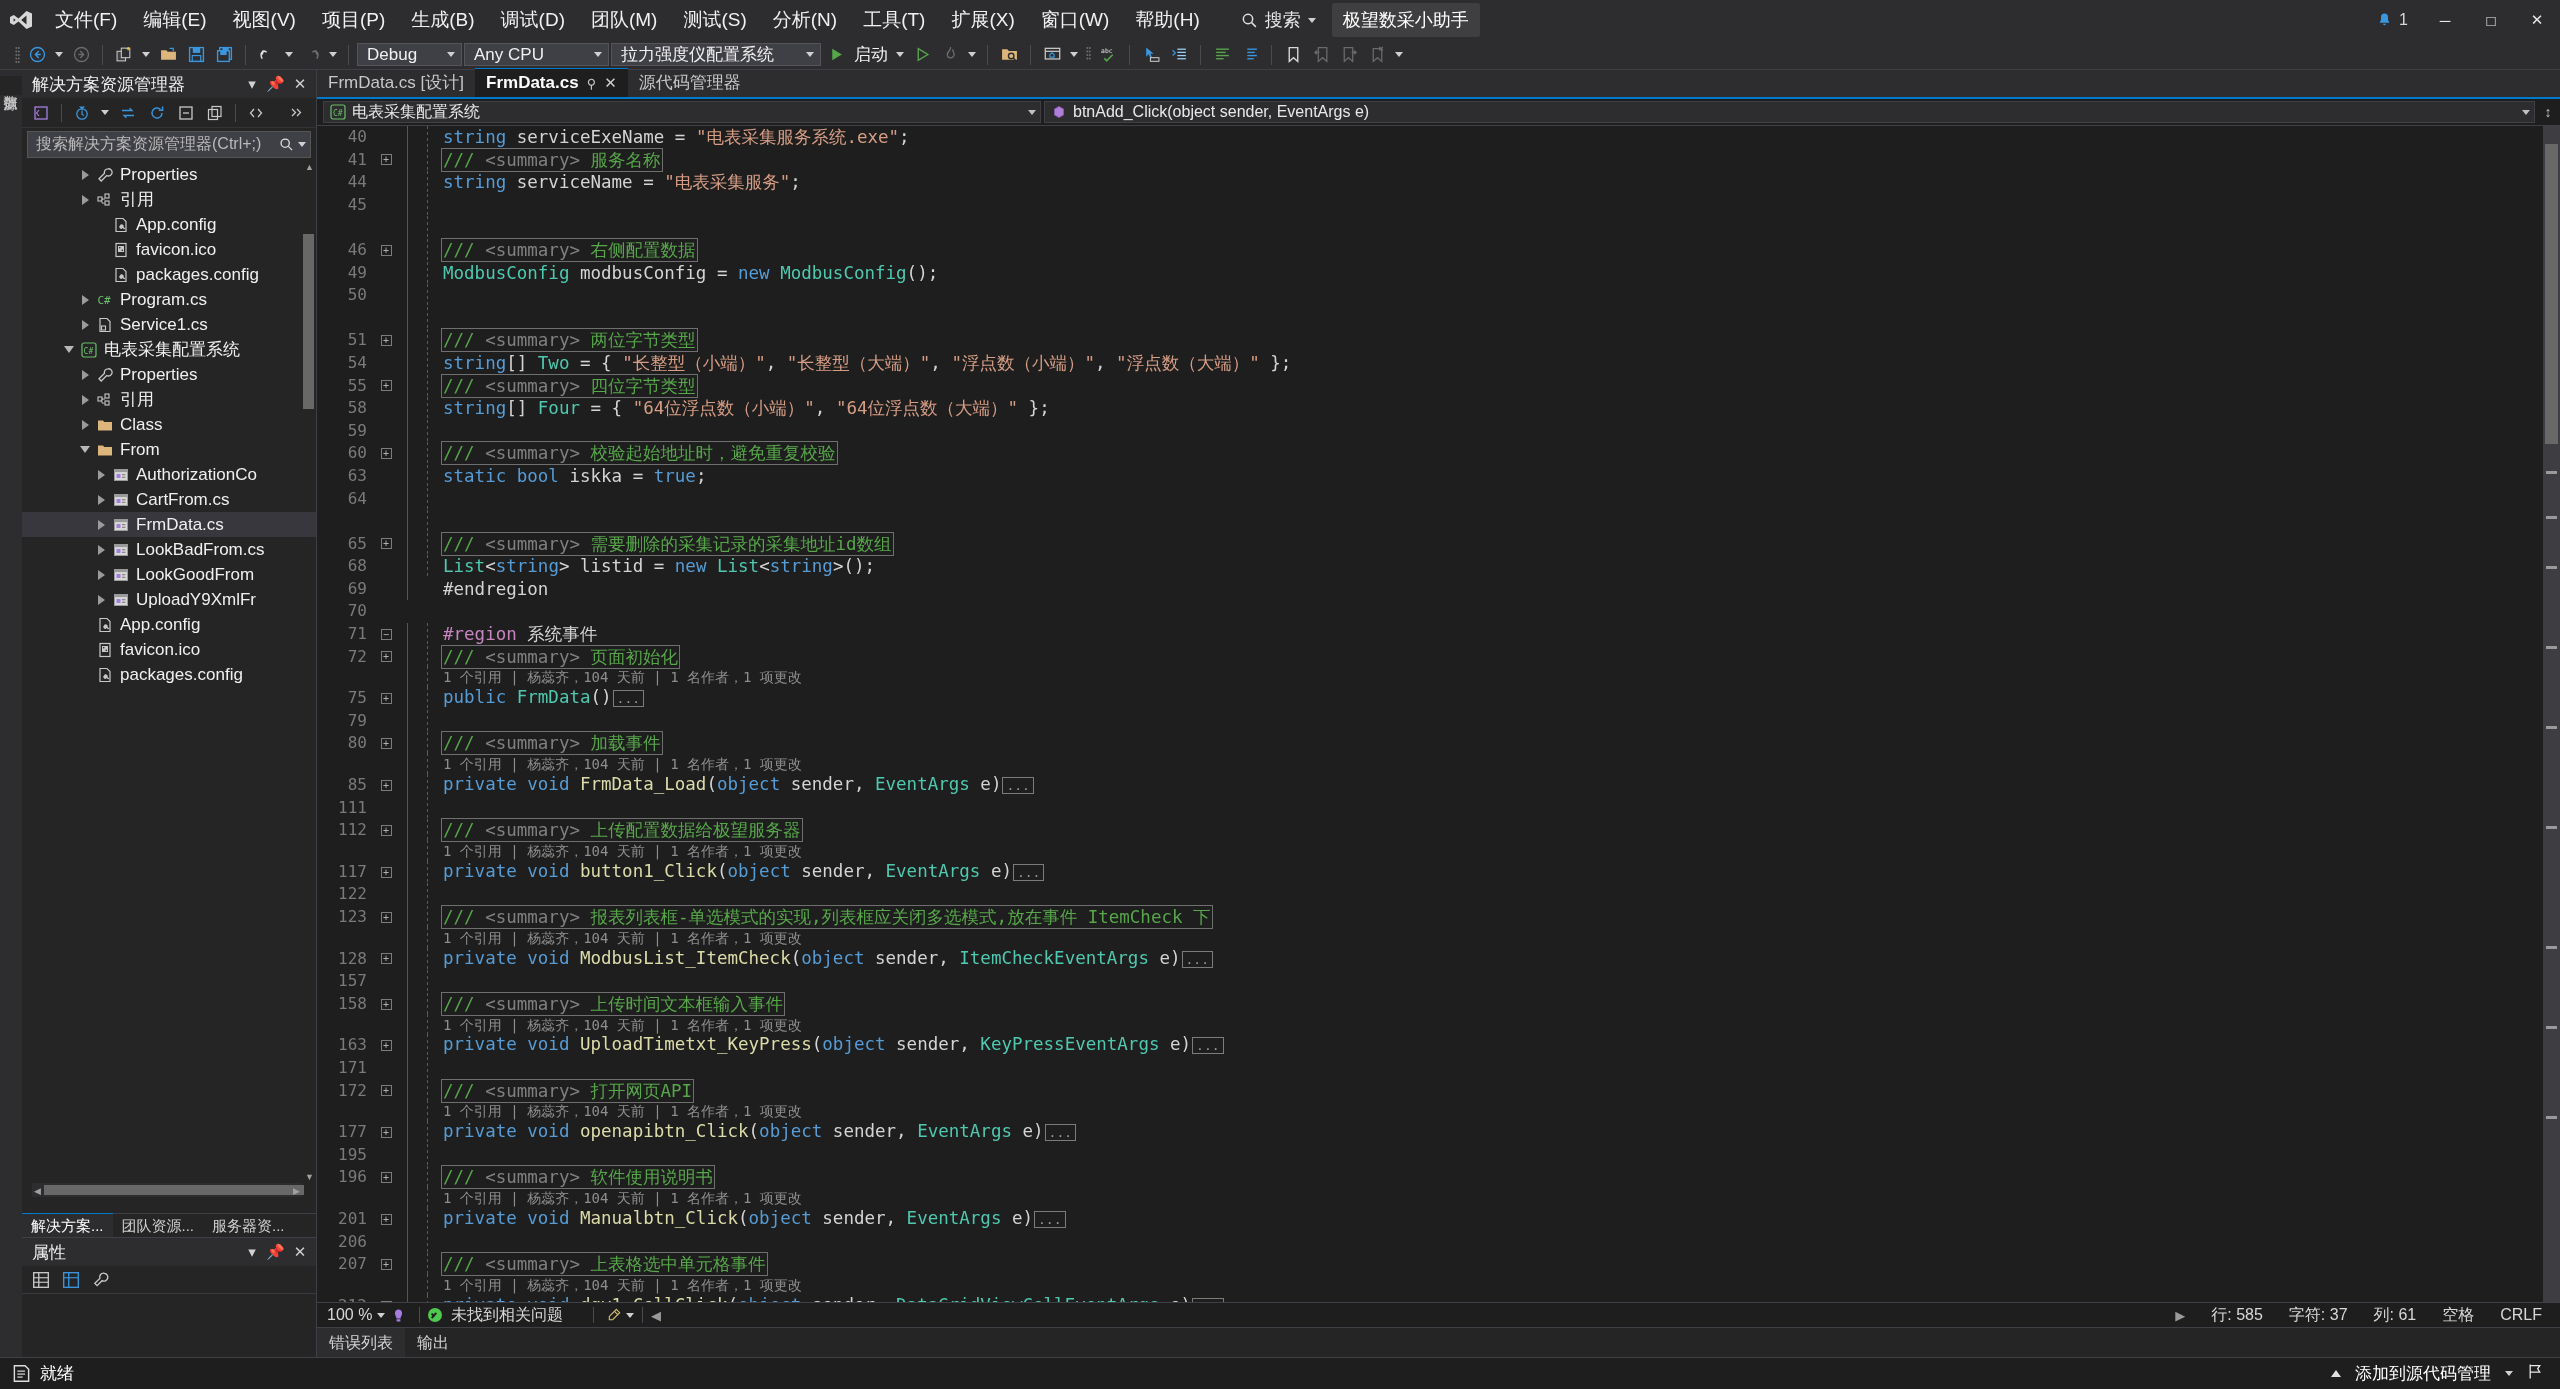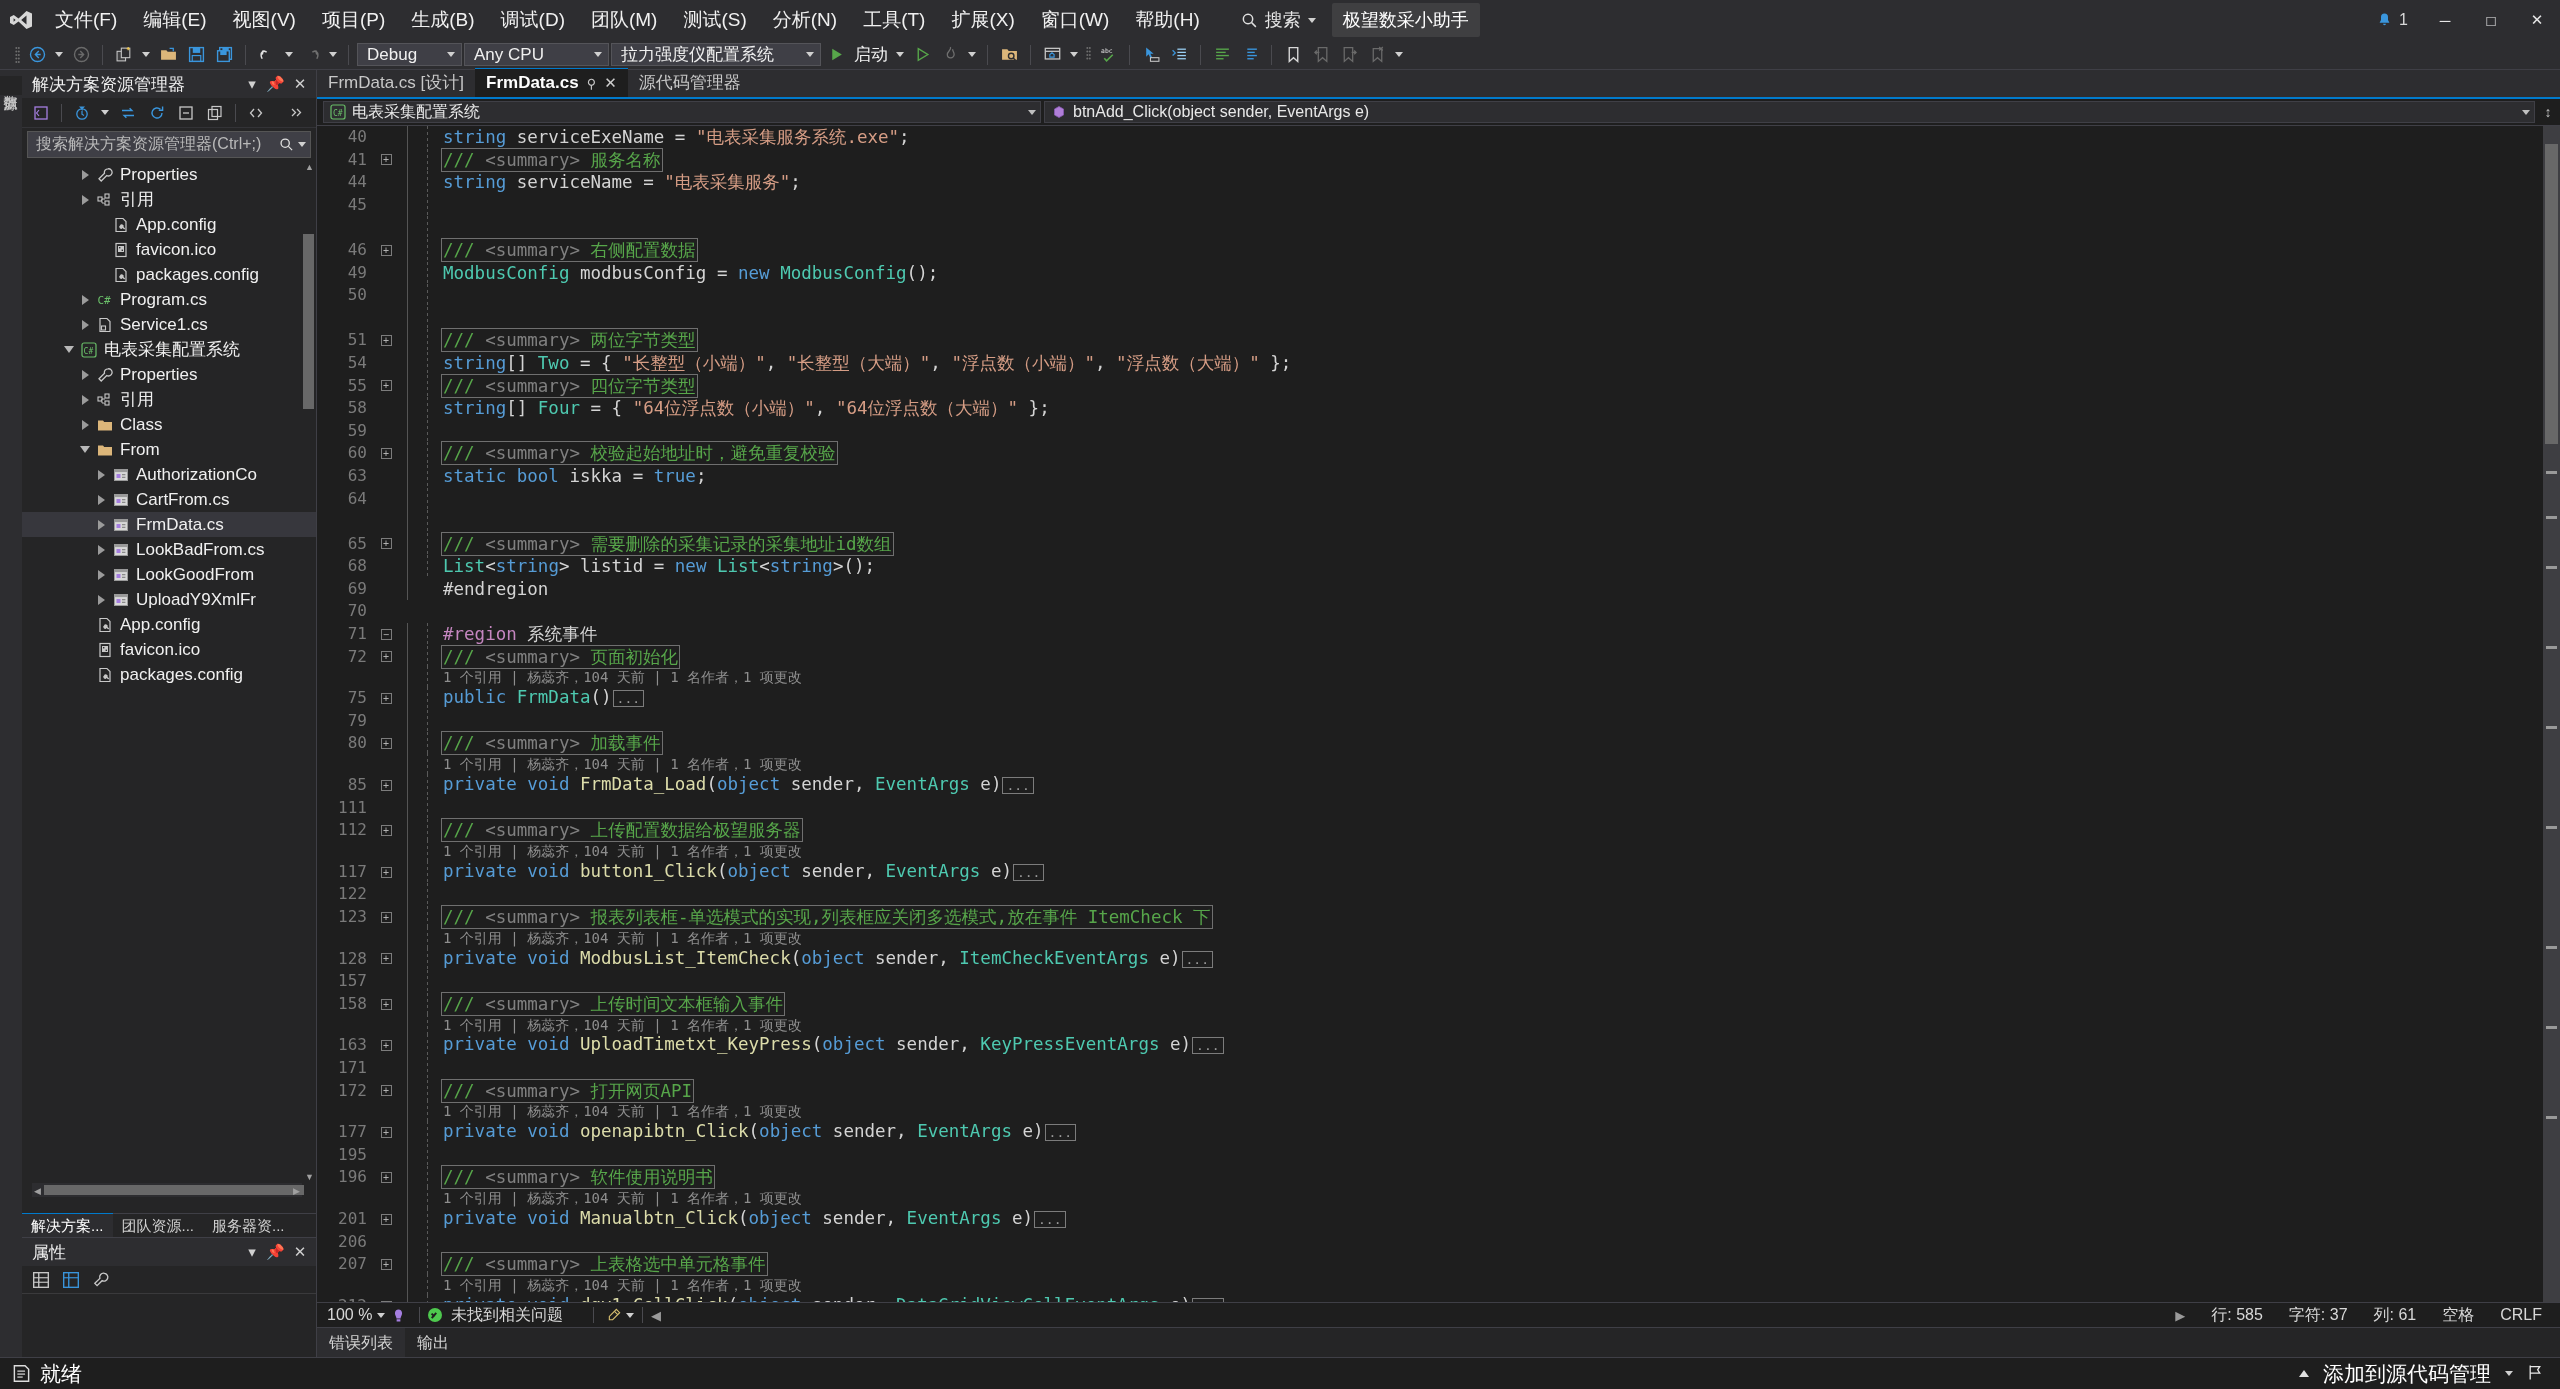--- a/index.html
+++ b/index.html
@@ -187,21 +187,21 @@
   .ok-dot:before{content:"";position:absolute;left:5px;top:4px;width:2px;height:7px;background:#1e1e1e;transform:rotate(40deg);}
 
   
   .botdock { height:30px; flex:0 0 30px; background:#252526; display:flex; align-items:center; border-top:1px solid #3f3f46; }
   .botdock .bt { font-size:16px; color:#d4d4d4; padding:0 12px; line-height:30px; }
   .botdock .bt.sel { background:#2d2d30; }
 
   
   .statusbar {
     height:32px; flex:0 0 32px; background:#1e1e1e; display:flex; align-items:center;
-    font-size:21px; color:#ffffff; border-top:1px solid #3f3f46;
+    font-size:17px; color:#ffffff; border-top:1px solid #3f3f46;
   }
   .sb-left { display:flex; align-items:center; gap:9px; padding-left:12px; }
   .sb-right { margin-left:auto; display:flex; align-items:center; gap:14px; padding-right:16px; }
   .sb-right .cell { white-space:nowrap; }
   .caret-up { width:0;height:0;border-left:5px solid transparent;border-right:5px solid transparent;border-bottom:7px solid #e0e0e0; }
 
   .ed-right-status { margin-left:auto; display:flex; align-items:center; gap:26px; padding-right:18px; font-size:16px; color:#d8d8d8;}
 </style>
 </head>
 <body>

